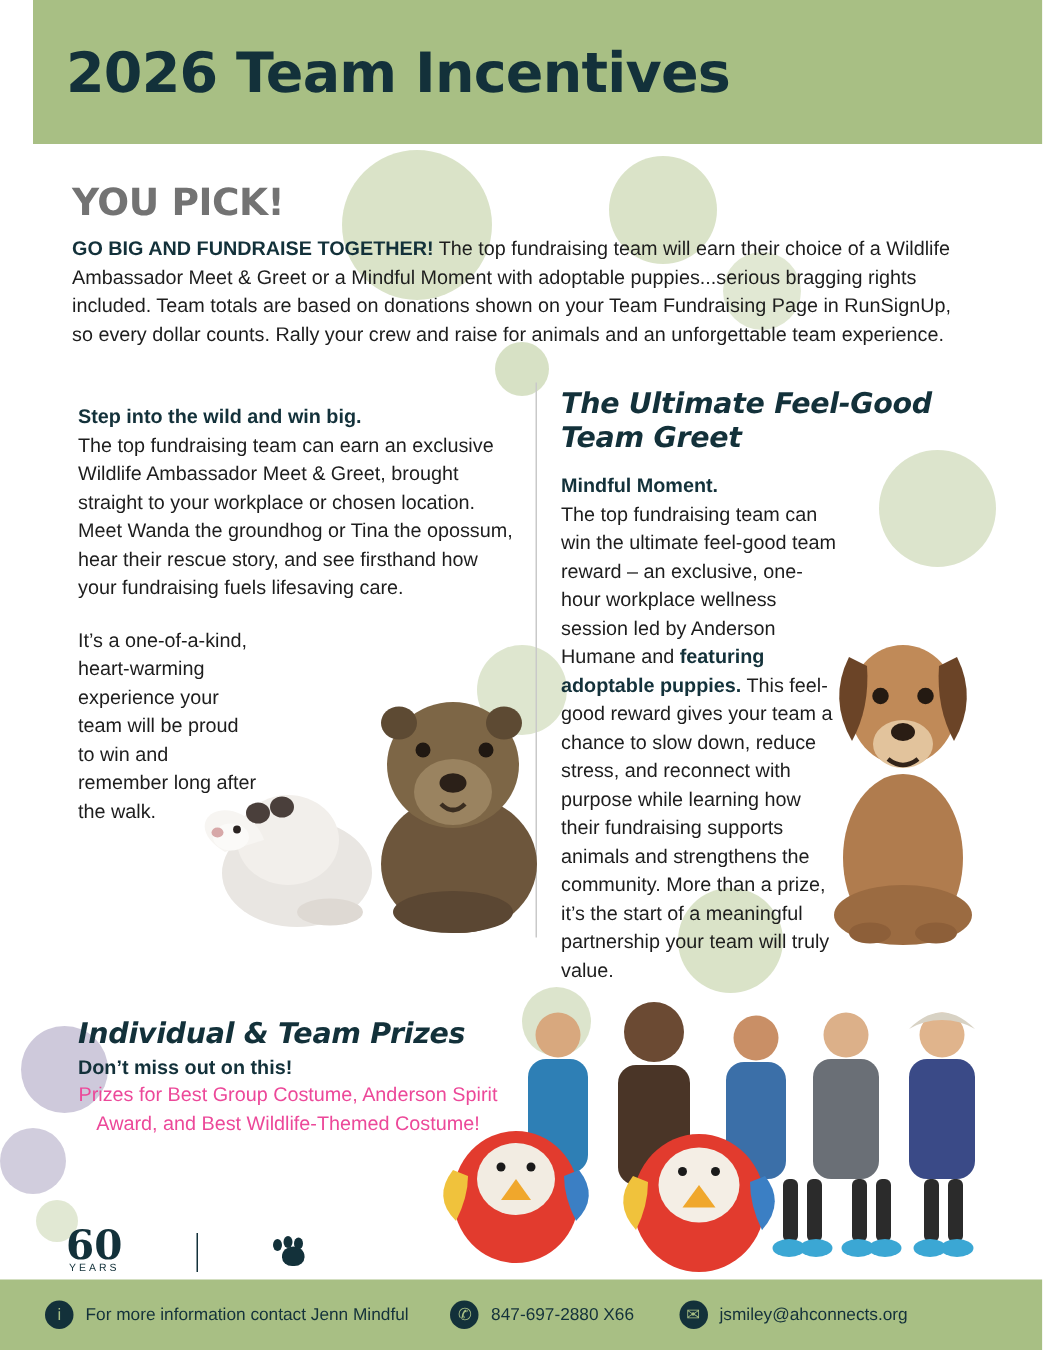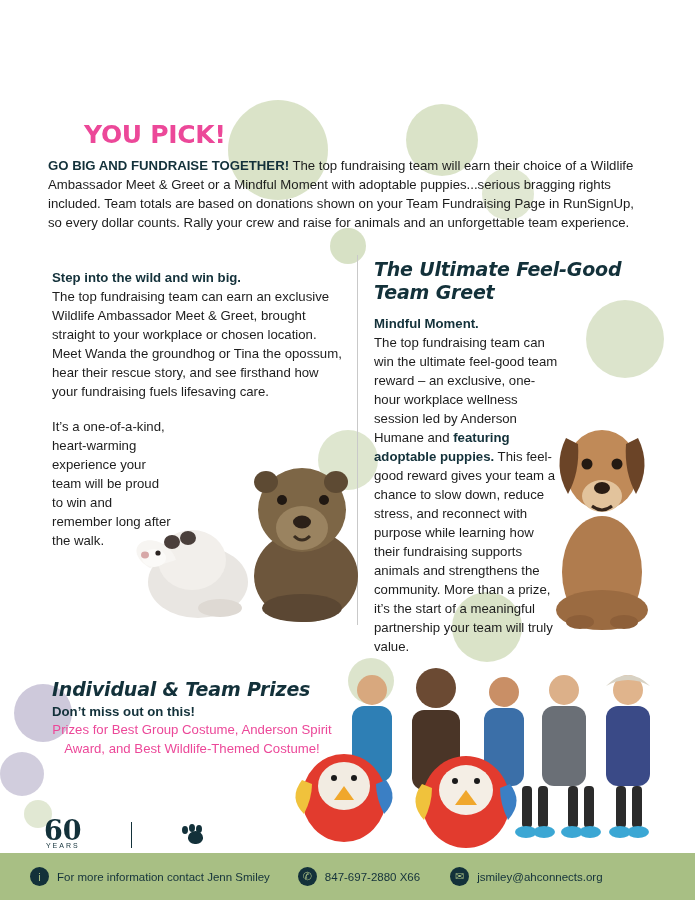--- a/index.html
+++ b/index.html
@@ -44,24 +44,23 @@
 
   
   .content { position: absolute; top: 96px; left: 0; width: 695px; z-index: 5; }
 
   .you-pick {
     position: absolute; left: 48px; top: 24px; width: 600px;
   }
   .you-pick h2 {
     font-size: 25px;
     font-weight: bold;
-    color: #ec4899;
+    color: #737373;
     letter-spacing: -0.3px;
     font-family: "DejaVu Sans", sans-serif;
-    margin-left: 36px;
   }
   .you-pick p {
     margin-top: 7px;
     font-size: 13.2px;
     line-height: 19px;
     color: #1d1d1d;
   }
   .you-pick p b { font-weight: bold; color: #13313a; }
 
   
@@ -164,20 +163,24 @@
   <div class="blob" style="left:482px;top:168px;width:52px;height:52px;background:#cdd9b6;opacity:.6;"></div>
   <div class="blob" style="left:330px;top:228px;width:36px;height:36px;background:#cdd9b6;opacity:.8;"></div>
   <div class="blob" style="left:586px;top:300px;width:78px;height:78px;background:#cdd9b6;opacity:.7;"></div>
   <div class="blob" style="left:318px;top:430px;width:60px;height:60px;background:#cdd9b6;opacity:.65;"></div>
   <div class="blob" style="left:452px;top:592px;width:70px;height:70px;background:#cdd9b6;opacity:.75;"></div>
   <div class="blob" style="left:348px;top:658px;width:46px;height:46px;background:#cdd9b6;opacity:.7;"></div>
   <div class="blob" style="left:14px;top:684px;width:58px;height:58px;background:#c2bcd2;opacity:.8;"></div>
   <div class="blob" style="left:0px;top:752px;width:44px;height:44px;background:#c2bcd2;opacity:.75;"></div>
   <div class="blob" style="left:24px;top:800px;width:28px;height:28px;background:#cdd9b6;opacity:.6;"></div>
 
+  <div class="header">
+    <div class="header-left-strip"></div>
+    <div class="header-title">2026 Team Incentives</div>
+  </div>
 
   <div class="content">
     <div class="you-pick">
       <h2>YOU PICK!</h2>
       <p><b>GO BIG AND FUNDRAISE TOGETHER!</b><span> The top fundraising team will earn their choice of a Wildlife Ambassador Meet &amp; Greet or a Mindful Moment with adoptable puppies...serious bragging rights included. Team totals are based on donations shown on your Team Fundraising Page in RunSignUp, so every dollar counts. Rally your crew and raise for animals and an unforgettable team experience.</span></p>
     </div>
   </div>
 
   <div class="divider"></div>
 
@@ -300,21 +303,21 @@
       <div class="pad" style="left:7px;top:7px;width:15px;height:13px;border-radius:50% 50% 45% 45%;"></div>
       <div class="pad" style="left:1px;top:2px;width:6px;height:8px;"></div>
       <div class="pad" style="left:8px;top:0px;width:6px;height:8px;"></div>
       <div class="pad" style="left:15px;top:1px;width:6px;height:8px;"></div>
     </div>
   </div>
 
   <div class="footer">
     <div class="footer-item f1">
       <span class="ficon">i</span>
-      <span>For more information contact Jenn Smiley</span>
+      <span>For more information contact Jenn Mindful</span>
     </div>
     <div class="footer-item f2">
       <span class="ficon">✆</span>
       <span>847-697-2880 X66</span>
     </div>
     <div class="footer-item f3">
       <span class="ficon">✉</span>
       <span>jsmiley@ahconnects.org</span>
     </div>
   </div>

